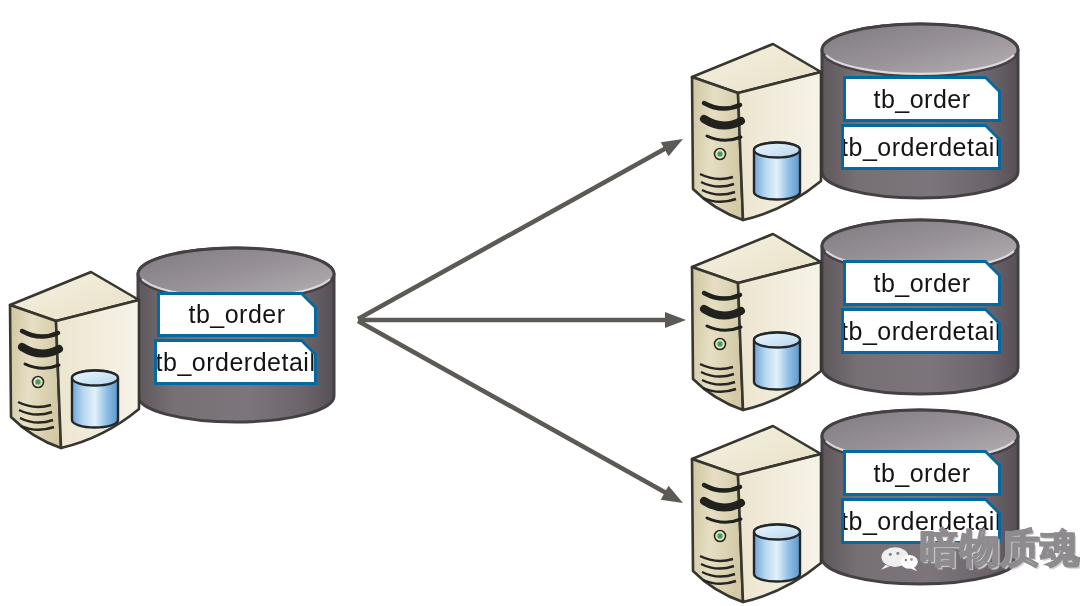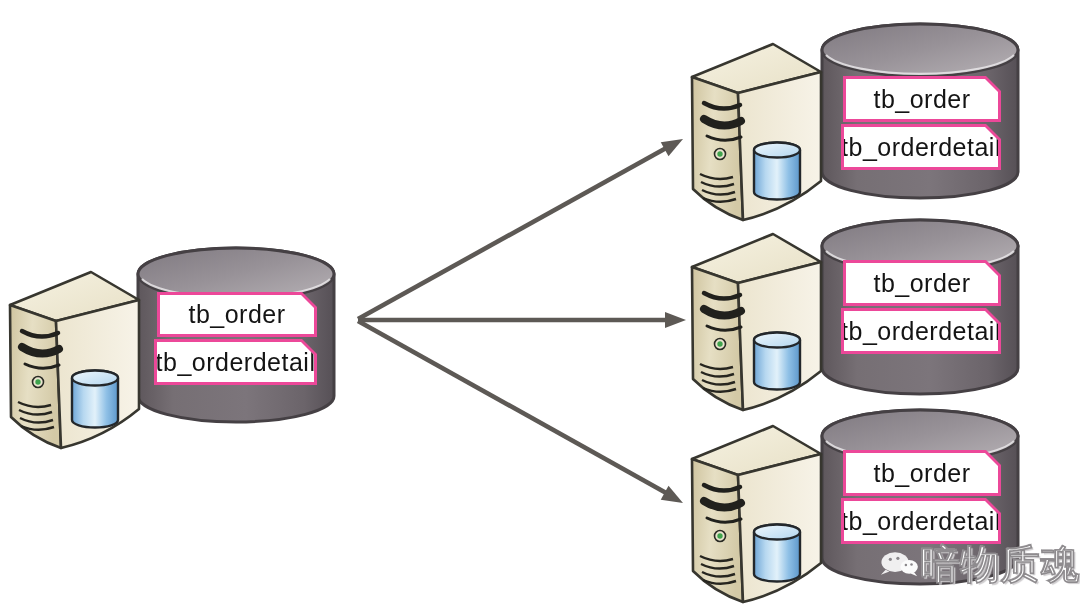--- a/index.html
+++ b/index.html
@@ -2,32 +2,32 @@
 <html><head>
 <meta charset="utf-8">
 <style>
   html,body{margin:0;padding:0;background:#fff;}
   #stage{
     position:relative;width:1080px;height:606px;background:#ffffff;
     overflow:hidden;font-family:"Liberation Sans","DejaVu Sans",sans-serif;
   }
   #bg{position:absolute;left:0;top:0;width:1080px;height:606px;}
   .tbox{
-    position:absolute;background:#ec4899;
+    position:absolute;background:#0369a1;
     clip-path:polygon(0 0, calc(100% - 15px) 0, 100% 15px, 100% 100%, 0 100%);
   }
   .tbox .inner{
     position:absolute;inset:3px;background:#ffffff;
     clip-path:polygon(0 0, calc(100% - 13px) 0, 100% 13px, 100% 100%, 0 100%);
     display:flex;align-items:center;justify-content:center;
     font-size:25px;color:#141414;white-space:nowrap;letter-spacing:0.5px;
   }
   .watermark{
     position:absolute;left:880px;top:528px;width:200px;height:72px;
-    display:flex;align-items:center;pointer-events:none;
+    display:flex;pointer-events:none;font-weight:bold;
   }
   .watermark .wm-text{
     font-size:40px;line-height:1;color:#ffffff;
     -webkit-text-stroke:1.6px #8e8b8e;
     text-shadow:2px 2px 1px #cfcdcf, -1px -1px 0 #a5a2a5;
     font-family:"Liberation Sans","DejaVu Sans",sans-serif;
     white-space:nowrap;
   }
 </style>
 </head>

